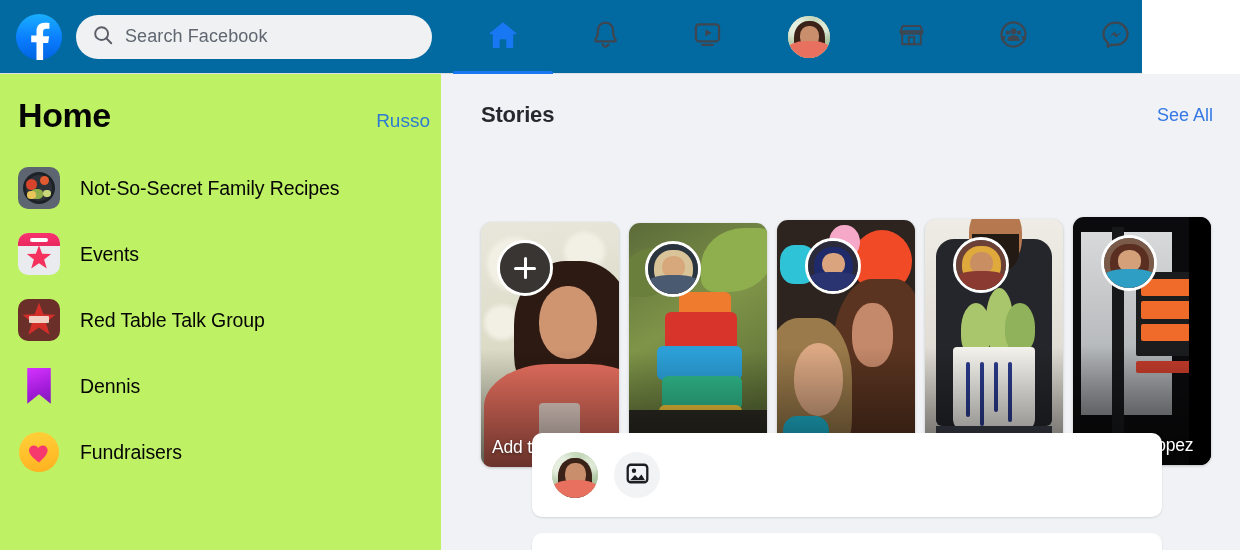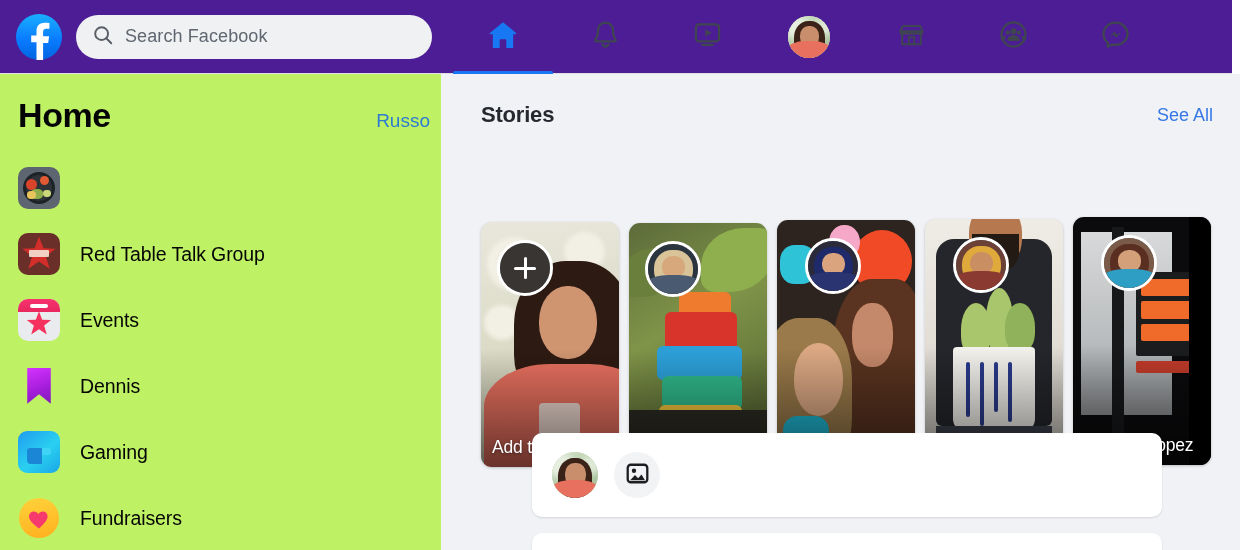--- a/index.html
+++ b/index.html
@@ -7,22 +7,22 @@
     width: 1250px; height: 550px;
     overflow: hidden;
     font-family: "Liberation Sans", sans-serif;
     background: #ffffff;
     -webkit-font-smoothing: antialiased;
   }
 
   
   #topbar {
     position: absolute; top: 0; left: 0;
-    width: 1232px; height: 74px;
-    background: #4c1d95;
+    width: 1142px; height: 74px;
+    background: #0369a1;
     border-bottom: 1px solid #dddfe2;
     display: flex; align-items: center;
   }
   #brand-search { display: flex; align-items: center; gap: 14px; padding-left: 16px; }
   .fb-logo { width: 46px; height: 46px; border-radius: 50%;
     background: linear-gradient(180deg,#19AFFF 0%, #0A7CFF 55%, #0064E0 100%);
     position: relative; flex: none; }
   .fb-logo svg { position: absolute; left: 0; top: 0; }
   .searchbox {
     width: 356px; height: 44px; border-radius: 22px;
@@ -394,53 +394,47 @@
 
     <div class="side-item">
       <div class="sicon-box thumb-food">
         <div class="pan"></div>
           <div class="f1"></div>
           <div class="f2"></div>
         <div class="f3"></div>
           <div class="f4"></div>
           <div class="f5"></div>
       </div>
-    </div>
-
-    <div class="side-item">
-      <div class="sicon-box thumb-rtt">
-        <div class="star"></div>
-          <div class="tx"></div>
-      </div>
-      <div class="label">Red Table Talk Group</div>
+      <div class="label">Not-So-Secret Family Recipes</div>
     </div>
 
     <div class="side-item">
       <div class="sicon-box thumb-events">
         <div class="top"></div>
           <div class="bar"></div>
           <div class="st"></div>
       </div>
       <div class="label">Events</div>
     </div>
 
     <div class="side-item">
+      <div class="sicon-box thumb-rtt">
+        <div class="star"></div>
+          <div class="tx"></div>
+      </div>
+      <div class="label">Red Table Talk Group</div>
+    </div>
+
+    <div class="side-item">
       <div class="sicon-box thumb-saved">
         <div class="bm"></div>
       </div>
       <div class="label">Dennis</div>
     </div>
 
-    <div class="side-item">
-      <div class="sicon-box thumb-gaming">
-        <div class="notch2"></div>
-          <div class="notch"></div>
-      </div>
-      <div class="label">Gaming</div>
-    </div>
 
     <div class="side-item">
       <div class="sicon-box thumb-fund">
         <div class="circ"></div>
         <svg width="42" height="42" viewBox="0 0 42 42" style="position:absolute;left:0;top:0">
           <path fill="#f73a6e" d="M21 31.5c-6.6-5-10-8.6-10-12 0-2.8 2.1-5 4.8-5 1.9 0 3.6 1.1 4.5 2.7.9-1.6 2.6-2.7 4.5-2.7 2.7 0 4.8 2.2 4.8 5 0 3.4-3.4 7-8.6 12z"></path>
         </svg>
       </div>
       <div class="label">Fundraisers</div>
     </div>

